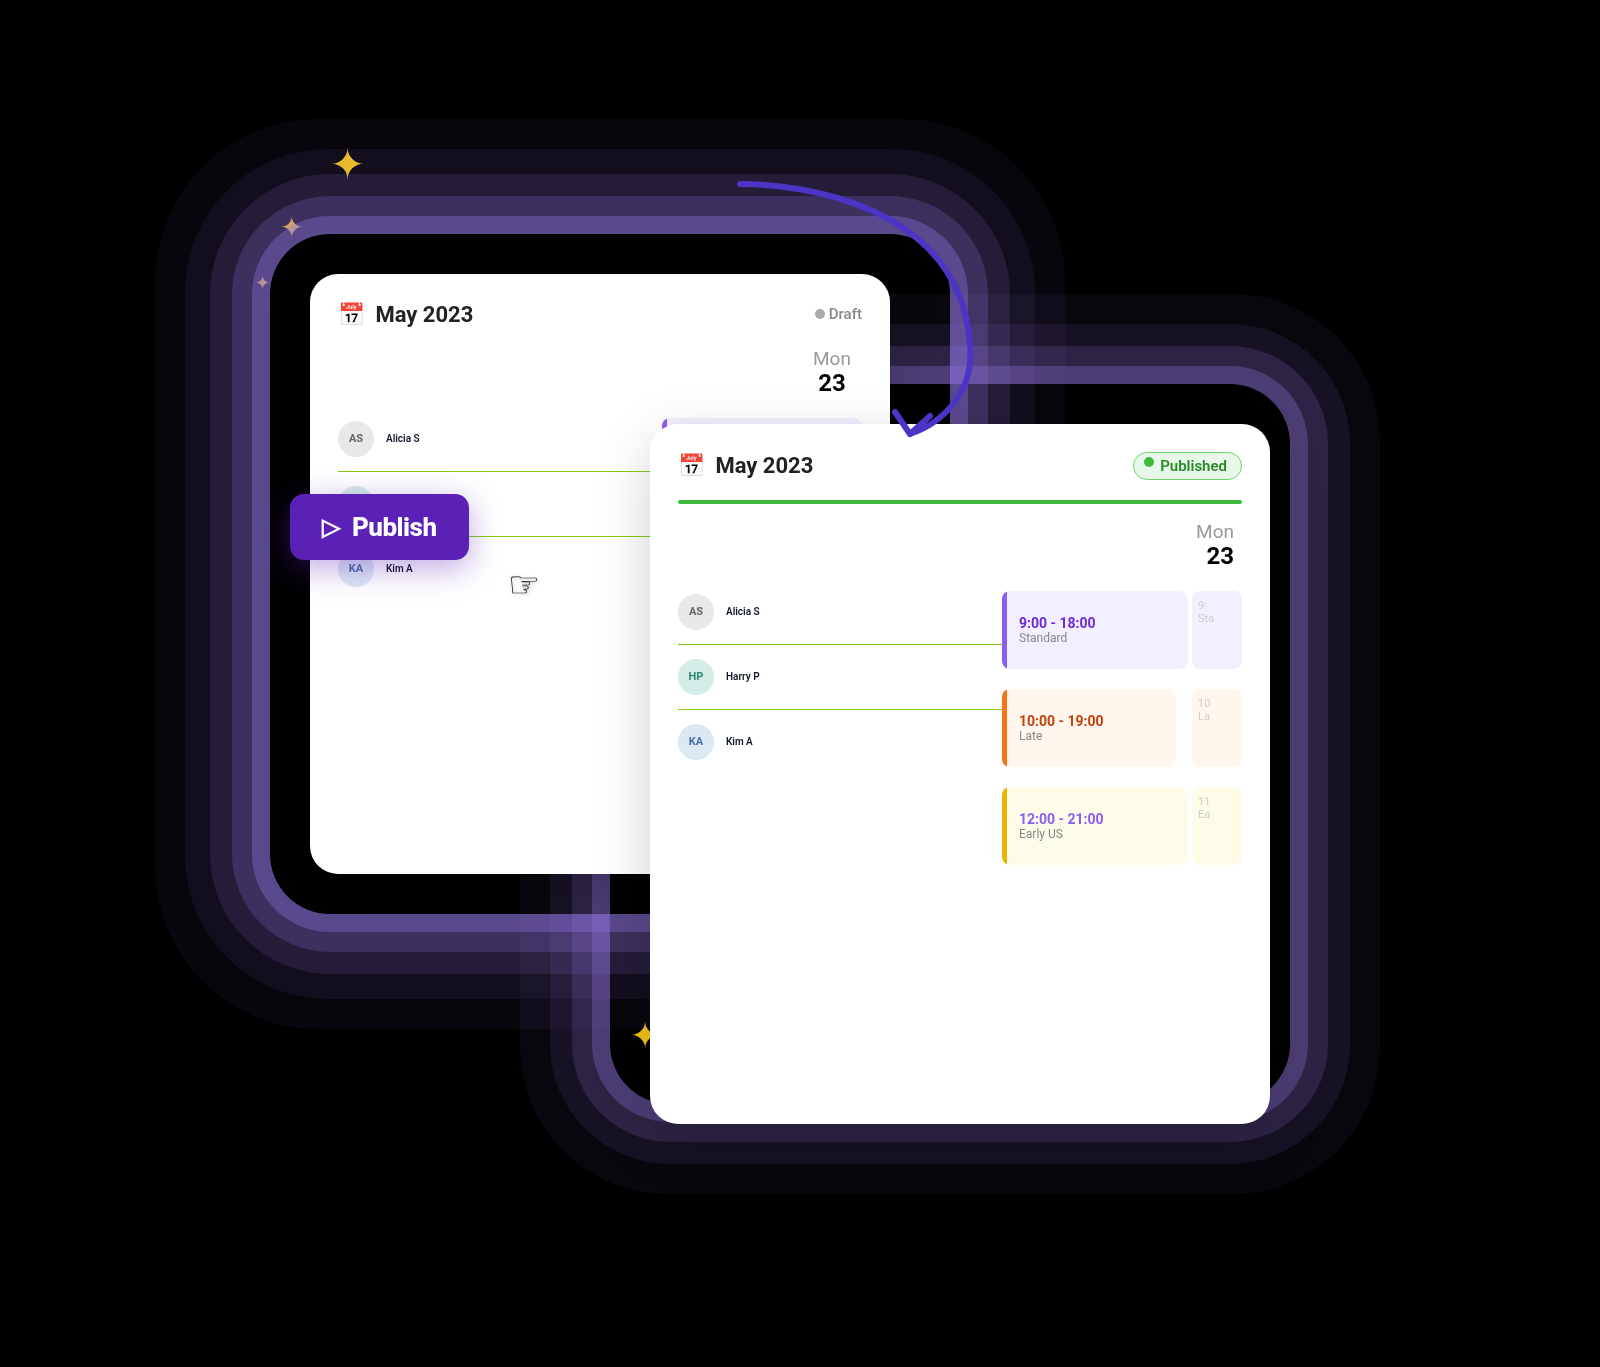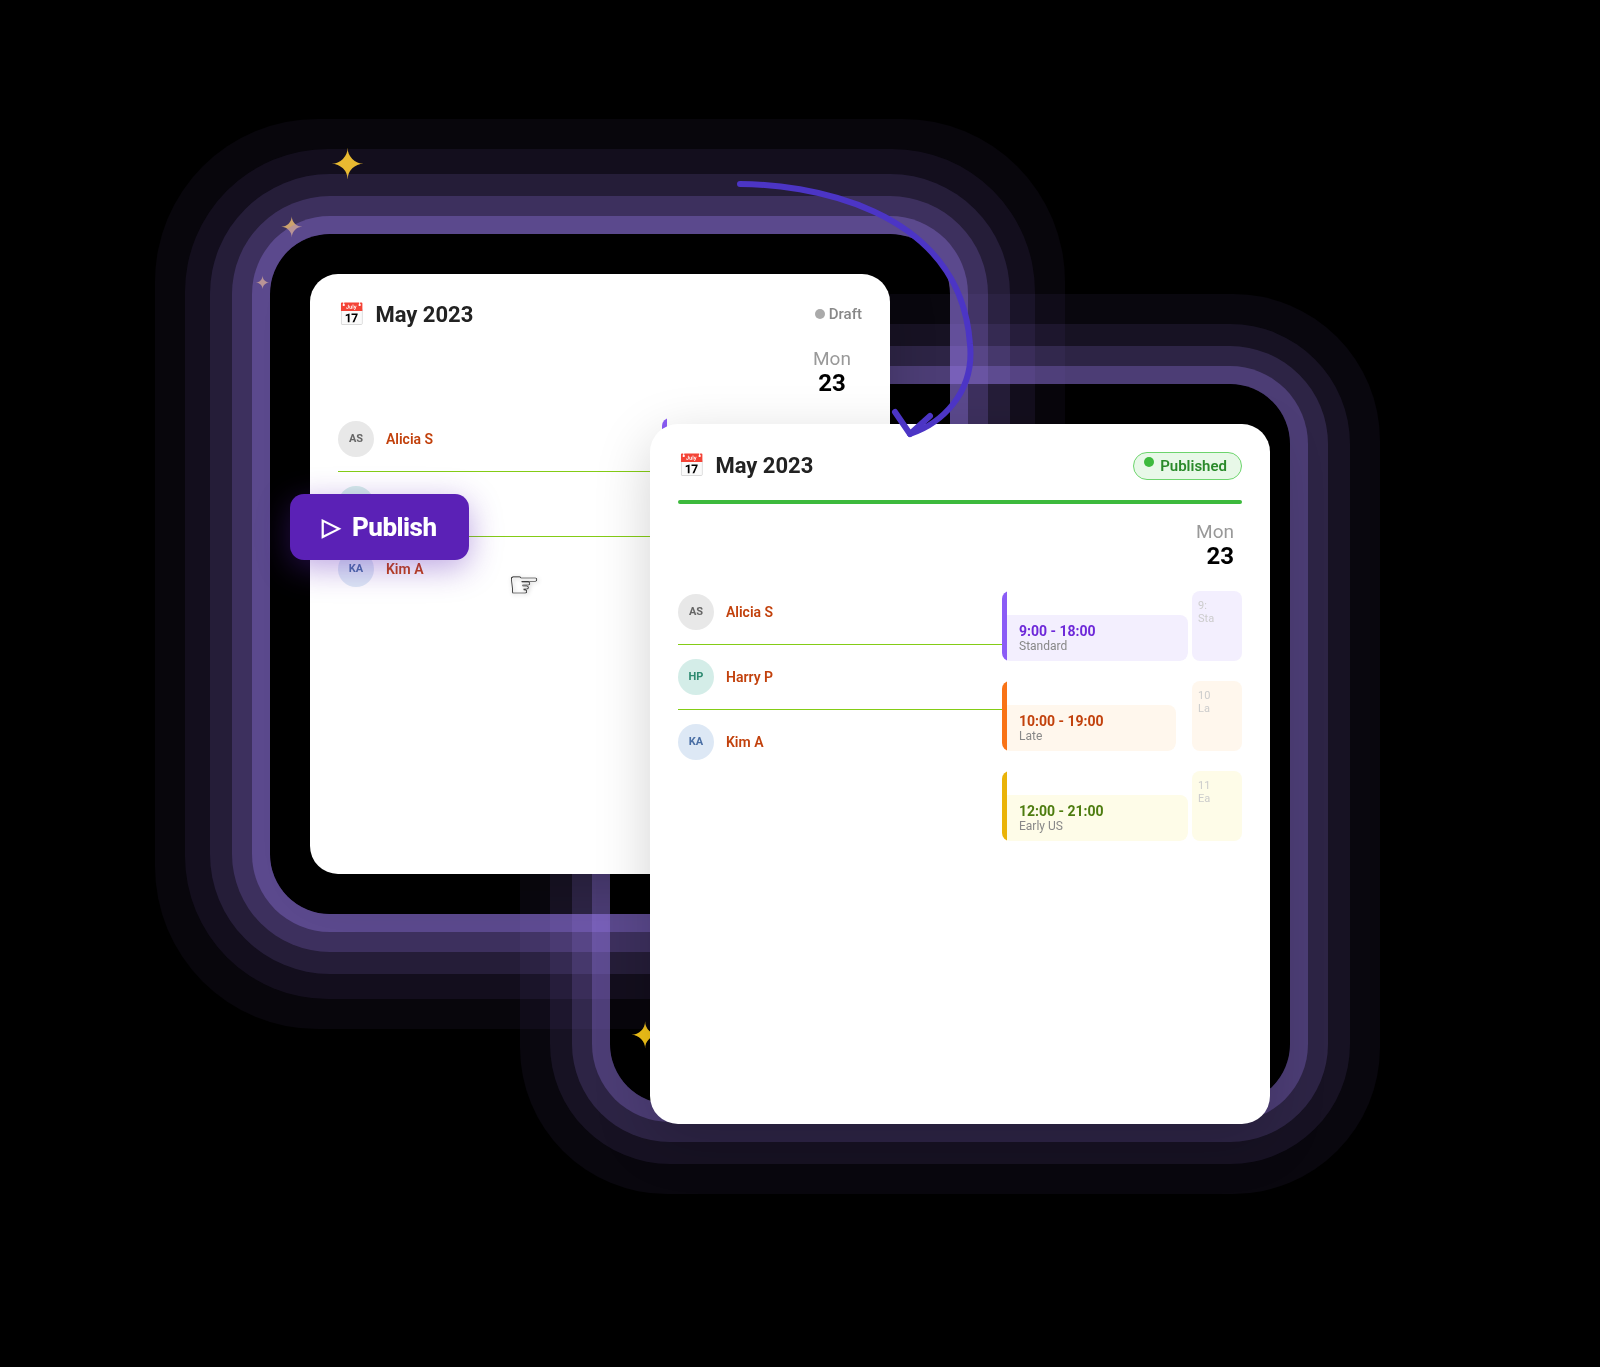--- a/index.html
+++ b/index.html
@@ -211,47 +211,46 @@
       justify-content: center;
       font-size: 11px;
       font-weight: 700;
       flex-shrink: 0;
     }
     .avatar-as { background: #e8e8e8; color: #666; }
     .avatar-hp { background: #d4ede8; color: #2d8a70; }
     .avatar-ka { background: #dde8f5; color: #4a6fa5; }
 
     .employee-name {
-      font-size: 14px;
+      font-size: 10px;
       font-weight: 600;
-      color: #c2410c;
+      color: #0f172a;
       min-width: 80px;
     }
 
     .shift-block {
       display: flex;
       align-items: stretch;
       gap: 0;
       flex: 1;
       border-radius: 8px;
       overflow: hidden;
     }
 
     .shift-bar {
       width: 5px;
       border-radius: 3px 0 0 3px;
       flex-shrink: 0;
     }
 
     .shift-info {
       background: #fafafa;
-      padding: 8px 12px;
+      padding: 24px 12px;
       border-radius: 0 8px 8px 0;
       flex: 1;
-      margin-top: 24px;
     }
 
     .shift-time {
       font-size: 14px;
       font-weight: 700;
       color: #333;
     }
 
     .shift-label {
       font-size: 12px;
@@ -262,21 +261,21 @@
     .shift-purple .shift-bar { background: #8b5cf6; }
     .shift-purple .shift-info { background: #f3effe; }
     .shift-purple .shift-time { color: #6d28d9; }
 
     .shift-orange .shift-bar { background: #f97316; }
     .shift-orange .shift-info { background: #fff7ed; }
     .shift-orange .shift-time { color: #c2410c; }
 
     .shift-yellow .shift-bar { background: #eab308; }
     .shift-yellow .shift-info { background: #fefce8; }
-    .shift-yellow .shift-time { color: #4d7c0f; }
+    .shift-yellow .shift-time { color: #8b5cf6; }
 
     
     .shift-peek {
       width: 50px;
       flex-shrink: 0;
       padding: 8px 6px;
       border-radius: 8px;
       font-size: 11px;
       color: #ccc;
       display: flex;

